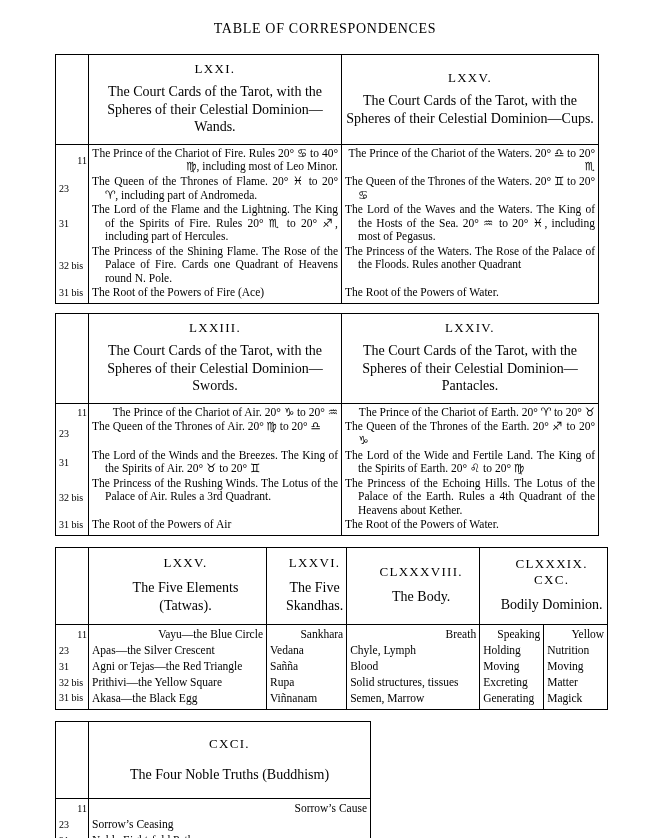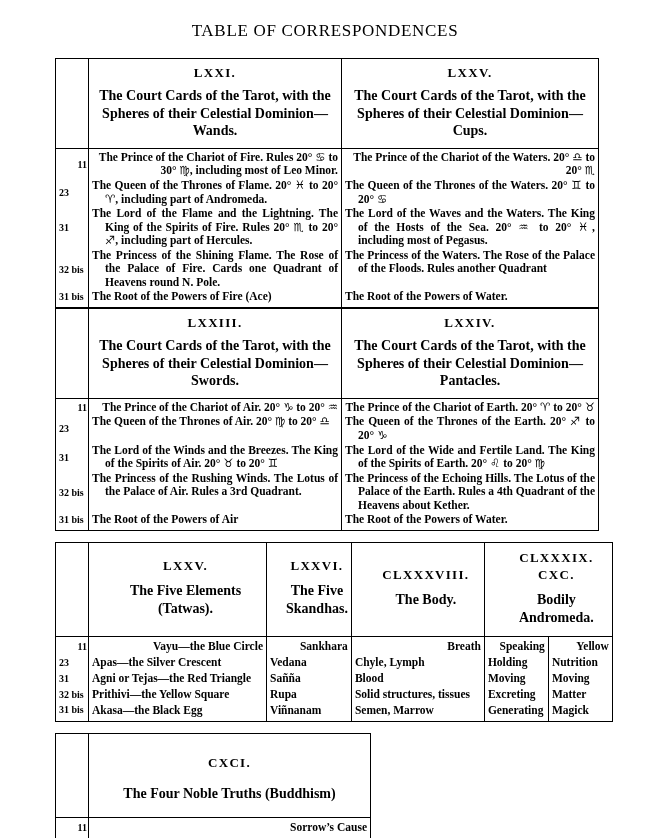--- a/index.html
+++ b/index.html
@@ -6,32 +6,31 @@
   body {
     width: 650px; height: 838px;
     font-family: "Liberation Serif", "DejaVu Serif", "DejaVu Sans", serif;
     color: #000;
     overflow: hidden;
   }
   .page { position: relative; width: 650px; height: 838px; }
 
   .title {
     text-align: center;
-    font-size: 17px;
+    font-size: 14px;
     letter-spacing: 0.7px;
     padding-top: 21px;
     margin-bottom: 17px;
   }
 
   table.ct {
     border-collapse: collapse;
     table-layout: fixed;
     margin-left: 55px;
     border: 1.4px solid #000;
-    font-weight: bold;
   }
   .ct td {
     border-left: 1px solid #000;
     border-right: 1px solid #000;
     vertical-align: top;
     font-size: 11.5px;
     line-height: 1.18;
     padding: 0 3px 1px 3px;
     overflow: hidden;
   }
@@ -52,29 +51,29 @@
   }
   .ct tr.body-first td { padding-top: 2px; text-align: right; }
   .ct tr.body-last td { padding-bottom: 3px; }
 
   
   .t12 td.cell {
     text-align: justify;
     padding-left: 16px;
     text-indent: -13px;
   }
-  .t2 { }
+  .t2 { margin-top: 9px; }
   .t3 { margin-top: 11px; }
   .t4 { margin-top: 11px; }
 
   .t3 td, .t4 td { line-height: 1.3; }
   .t3 tr.hdr-row td { padding: 7px 3px 9px 19px; }
   .t3 .subtitle { line-height: 1.3; }
 
-  .t4 tr.hdr-row td { padding: 21px 4px 15px 4px; margin-left: 32px; }
+  .t4 tr.hdr-row td { padding: 14px 4px 15px 4px; margin-left: 32px; }
   .t4 .numeral { margin-bottom: 13px; }
 
   .dots { letter-spacing: 1.6px; white-space: nowrap; }
 </style>
 </head>
 <body>
 
 <div class="page">
 
   <div class="title">TABLE OF CORRESPONDENCES</div>
@@ -92,21 +91,21 @@
         <div class="numeral">LXXI.</div>
         <div class="subtitle">The Court Cards of the Tarot, with the Spheres of their Celestial Dominion—Wands.</div>
       </td>
       <td>
         <div class="numeral">LXXV.</div>
         <div class="subtitle">The Court Cards of the Tarot, with the Spheres of their Celestial Dominion—Cups.</div>
       </td>
     </tr>
     <tr class="body-first">
       <td class="lbl">11</td>
-      <td class="cell">The Prince of the Chariot of Fire.  Rules 20° ♋ to 30° ♍, including most of Leo Minor.</td>
+      <td class="cell">The Prince of the Chariot of Fire.  Rules 20° ♋ to 40° ♍, including most of Leo Minor.</td>
       <td class="cell">The Prince of the Chariot of the Waters.  20° ♎ to 20° ♏</td>
     </tr>
     <tr>
       <td class="lbl">23</td>
       <td class="cell">The Queen of the Thrones of Flame.  20° ♓ to 20° ♈,  including part of Andromeda.</td>
       <td class="cell">The Queen of the Thrones of the Waters.  20° ♊ to 20° ♋</td>
     </tr>
     <tr>
       <td class="lbl">31</td>
       <td class="cell">The Lord of the Flame and the Lightning.  The King of the Spirits of Fire.  Rules 20° ♏ to 20° ♐, including part of Hercules.</td>
@@ -190,21 +189,21 @@
       <td>
         <div class="numeral">LXXVI.</div>
         <div class="subtitle">The Five Skandhas.</div>
       </td>
       <td>
         <div class="numeral">CLXXXVIII.</div>
         <div class="subtitle">The Body.</div>
       </td>
       <td colspan="2">
         <div class="numeral">CLXXXIX.  CXC.</div>
-        <div class="subtitle">Bodily Andromeda.</div>
+        <div class="subtitle">Bodily Dominion.</div>
       </td>
     </tr>
     <tr class="body-first">
       <td class="lbl">11</td>
       <td class="cell">Vayu—the Blue Circle</td>
       <td class="cell">Sankhara</td>
       <td class="cell">Breath</td>
       <td class="cell">Speaking</td>
       <td class="cell">Yellow</td>
     </tr>

